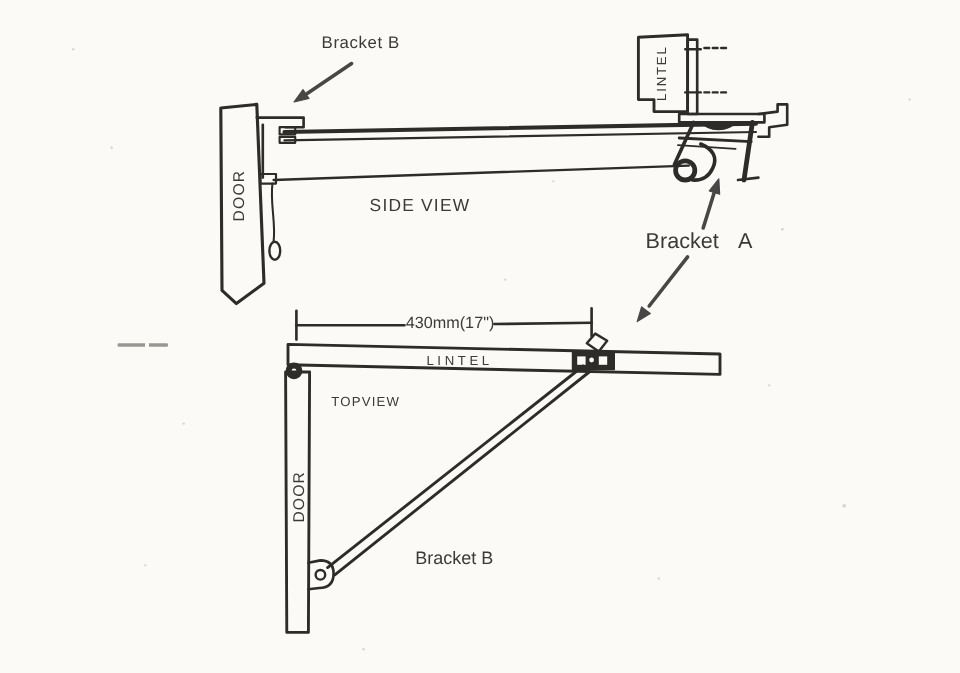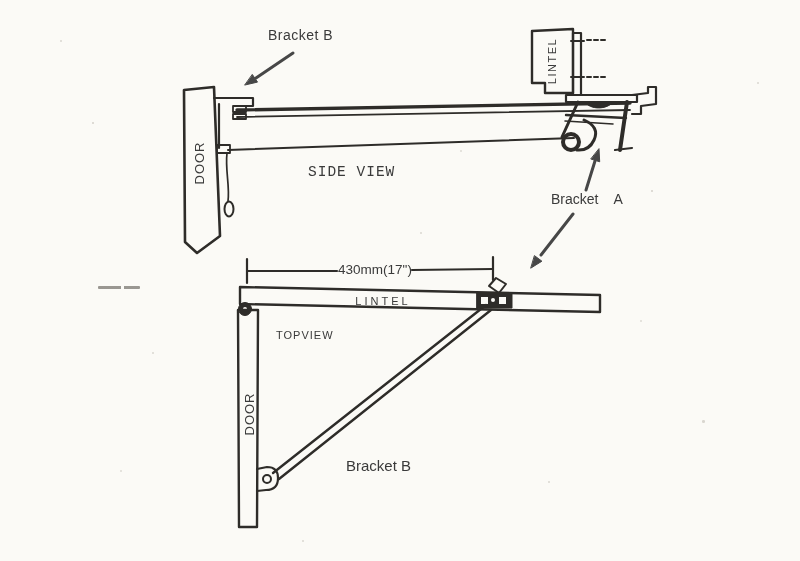--- a/index.html
+++ b/index.html
@@ -131,23 +131,23 @@
 
       <g>
         <path d="M273,473 L486,305" stroke-width="2.4"></path>
         <path d="M279,479 L491,310" stroke-width="2.4"></path>
       </g>
     </g>
   </svg>
 
   <span class="lbl" style="left:268px;top:27px;font-size:14px;letter-spacing:.5px;">Bracket B</span>
 
-  <span class="lbl" style="left:308px;top:164px;font-size:14.5px;letter-spacing:1px;font-family:Liberation Mono, monospace;">SIDE VIEW</span>
+  <span class="lbl" style="left:308px;top:164px;font-size:14.5px;letter-spacing:1px;">SIDE VIEW</span>
 
-  <span class="lbl" style="left:551px;top:191px;font-size:14px;word-spacing:12px;">Bracket A</span>
+  <span class="lbl" style="left:538px;top:191px;font-size:18px;word-spacing:12px;">Bracket A</span>
 
   <span class="lbl rot" style="left:552px;top:61px;font-size:11px;letter-spacing:1.5px;">LINTEL</span>
 
   <span class="lbl rot" style="left:199px;top:163px;font-size:13px;letter-spacing:1px;">DOOR</span>
 
   <span class="lbl ctr" style="left:375px;top:269px;font-size:13.5px;">430mm(17")</span>
 
   <span class="lbl ctr" style="left:383px;top:301px;font-size:11px;letter-spacing:3px;">LINTEL</span>
 
   <span class="lbl" style="left:276px;top:329px;font-size:11px;letter-spacing:1px;">TOPVIEW</span>

